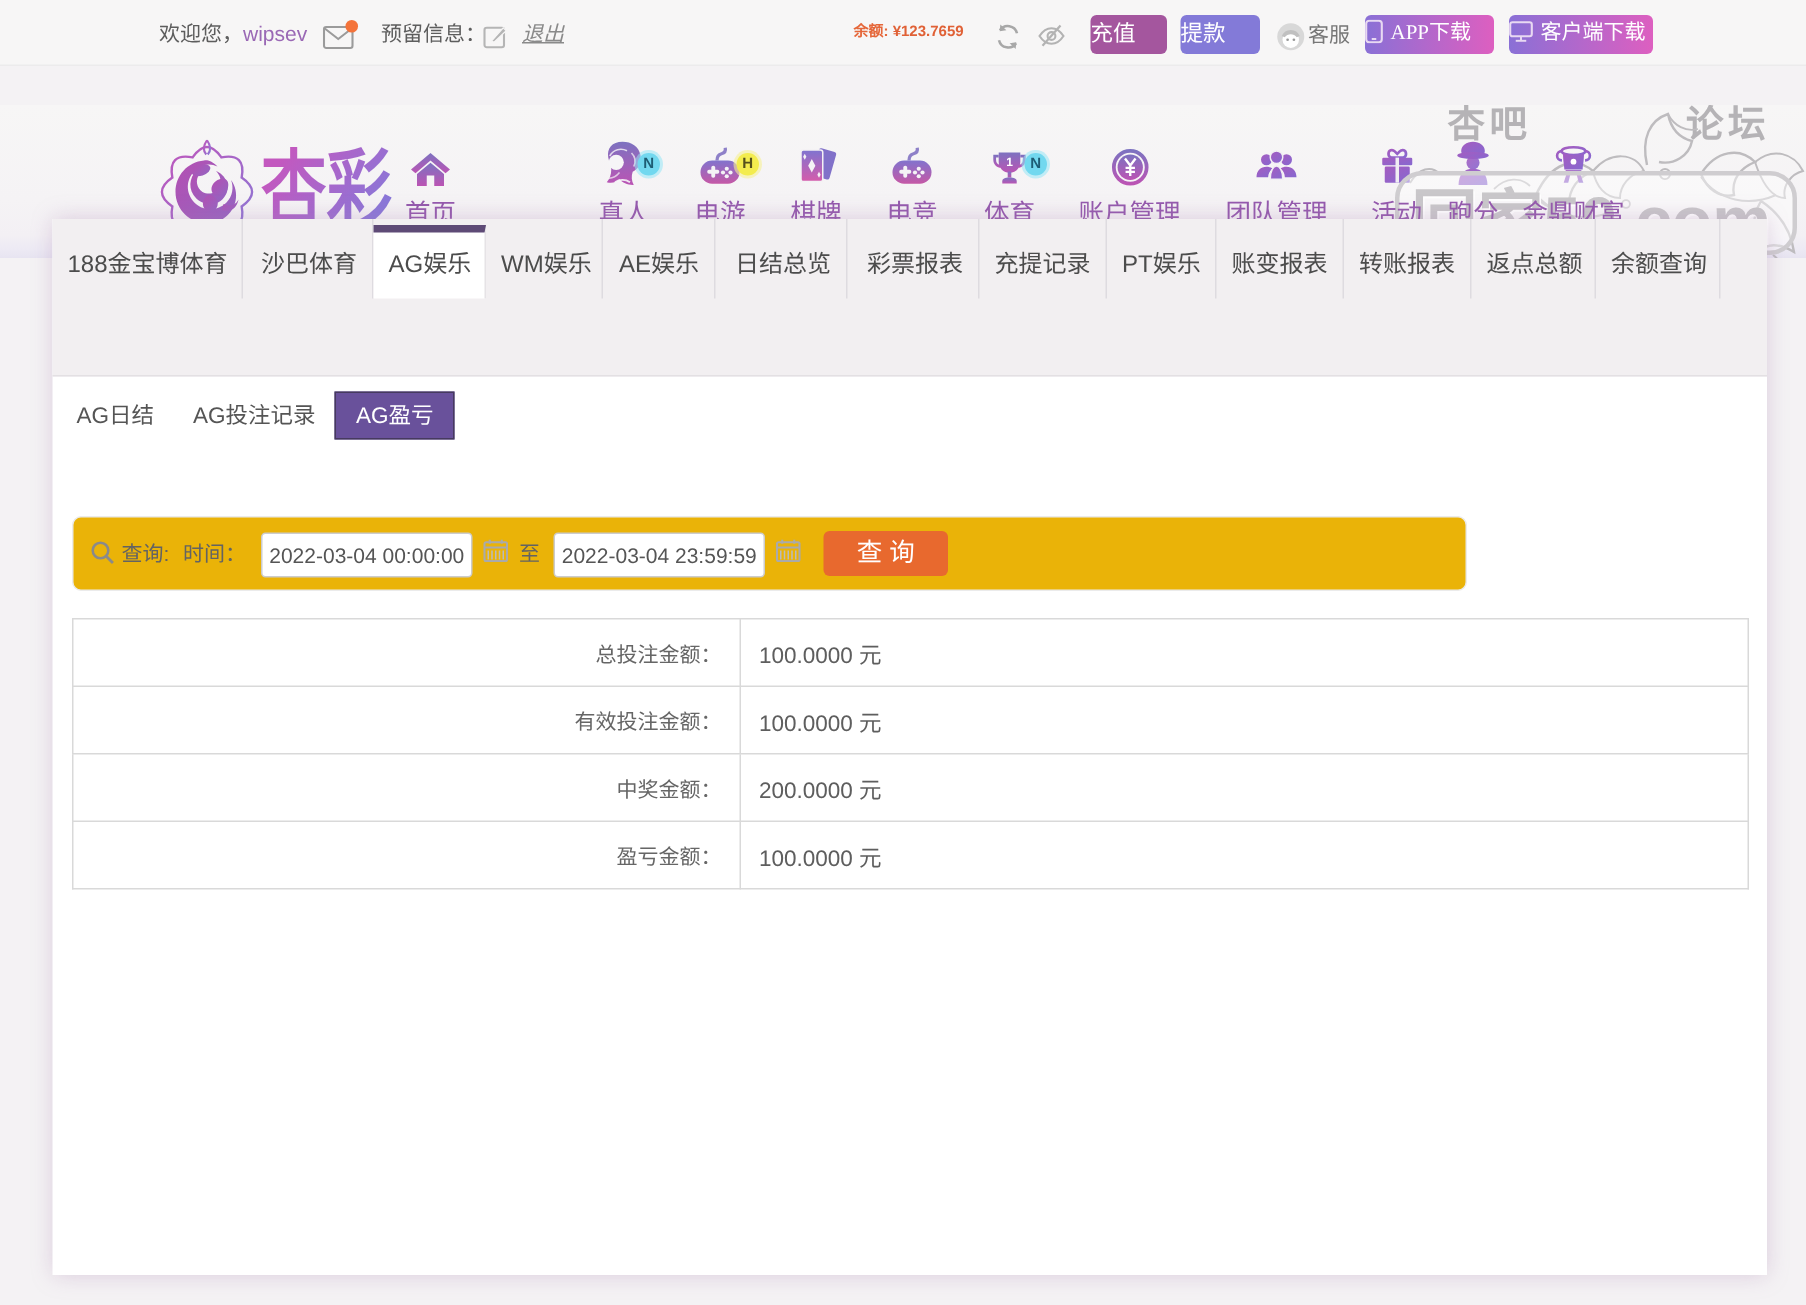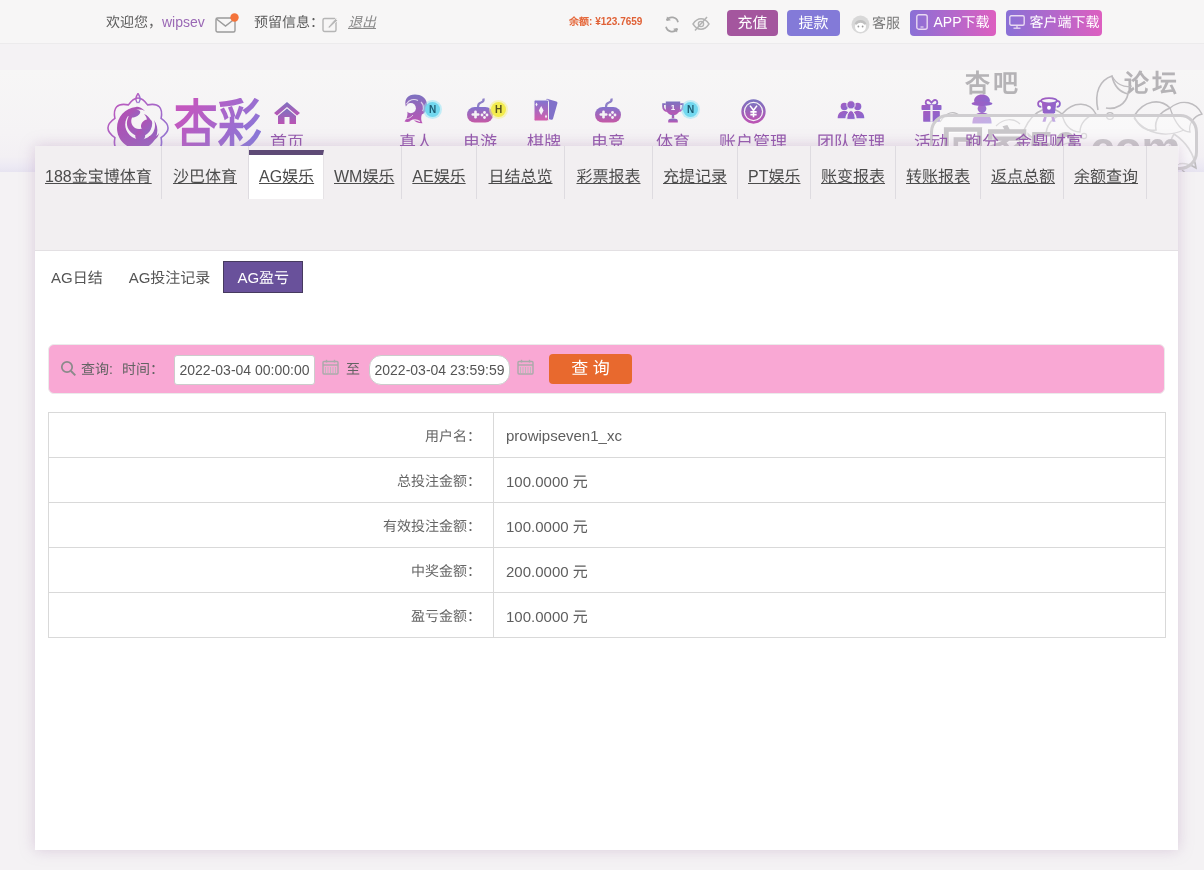--- a/index.html
+++ b/index.html
@@ -4,48 +4,48 @@
 <style>
 * { margin:0; padding:0; box-sizing:border-box; }
 html,body { width:1204px; height:870px; overflow:hidden; }
 body { font-family:"Liberation Sans", sans-serif; background:#f4f2f4; position:relative; }
 .topbar { position:absolute; left:0; top:0; width:1204px; height:44px; background:#f7f6f6; border-bottom:1px solid #ecebec; font-size:14px; color:#5d5d5d; }
 .tb-item { position:absolute; top:0; height:44px; line-height:44px; white-space:nowrap; }
 .uname { color:#9a68b5; }
 .logout { color:#8a8a8a; font-style:italic; text-decoration:underline; font-size:14px; }
 .bal-label { color:#e5673a; font-weight:bold; }
 .bal-num { color:#e06136; font-weight:bold; }
-.btn { position:absolute; display:block; border-radius:4px; color:#fff; text-align:center; font-size:15px; }
+.btn { position:absolute; display:block; border-radius:4px; color:#fff; font-size:15px;font-family:Liberation Serif, serif; }
 .btn-cz { left:727px; top:10px; width:51px; height:26px; line-height:26px; background:#a4569e; }
 .btn-tk { left:787px; top:10px; width:53px; height:26px; line-height:26px; background:#837ad8; }
 .btn-app { left:910px; top:10px; width:86px; height:26px; line-height:25px; background:linear-gradient(90deg,#8a70d6,#dd5fc0); font-size:14px; }
 .btn-client { left:1006px; top:10px; width:96px; height:26px; line-height:25px; background:linear-gradient(90deg,#8a70d6,#dd5fc0); font-size:14px; }
 .navband { position:absolute; left:0; top:44px; width:1204px; height:102px; overflow:hidden; background:linear-gradient(180deg,#f7f6f6 0%,#f5f3f5 62%,#f3f0f4 85%,#edeaf4 94%,#e7e4f1 100%);margin-top:26px; }
 .logotext { position:absolute; font-size:56px; font-weight:bold; line-height:56px; background:linear-gradient(135deg,#c358bf 15%,#8a77d8 85%); -webkit-background-clip:text; background-clip:text; color:transparent; transform:scaleX(0.78); transform-origin:left center; white-space:nowrap; }
 .navitem { position:absolute; top:14px; width:110px; height:72px; text-align:center; }
 .wm { z-index:2; }
 .navitem .ic { position:absolute; left:0; right:0; top:0; height:40px; display:flex; align-items:flex-end; justify-content:center; z-index:1; }
 .navitem .lbl { position:absolute; left:0; right:0; top:44px; font-size:17px; color:#9459ad; z-index:3; }
 .badge { position:absolute; width:15px; height:15px; border-radius:50%; font-size:10px; font-weight:bold; line-height:15px; text-align:center; }
 .badge-n { background:#72d8ef; color:#1d5d74; box-shadow:0 0 0 2px rgba(150,230,245,0.55); }
 .badge-h { background:#f3ec4e; color:#55511c; box-shadow:0 0 0 2px rgba(246,240,150,0.6); }
 .wm { position:absolute; color:#b5b3b6; }
 .card { position:absolute; left:35px; top:146px; z-index:5; width:1143px; height:704px; background:#fff; box-shadow:0 0 14px rgba(170,130,175,0.35); }
 .tabs { position:absolute; left:0; top:0; width:1143px; height:105px; background:#f2eff1; border-bottom:1px solid #e3e0e3; }
 .tabrow { position:absolute; left:0; width:1143px; white-space:nowrap; font-size:0; }
 .tabrow1 { top:0; height:53px; }
 .tabrow2 { top:53px; height:52px; }
-.tab { display:inline-block; vertical-align:top; height:100%; padding:0 10px; border-right:1px solid #dedbe0; font-size:16px; color:#4c4c4c; text-align:center;text-decoration:underline; }
+.tab { display:inline-block; vertical-align:top; height:100%; padding:0 10px; border-right:1px solid #dedbe0; font-size:16px; color:#4c4c4c; text-align:right; }
 .tabrow1 .tab { line-height:62px; }
 .tabrow2 .tab { line-height:52px; }
 .tab.active { background:#fff; border-top:5px solid #5e4a76; margin-top:4px; height:49px; line-height:44px !important; border-right:1px solid #e6e3e6; vertical-align:top; }
 .subtabs { position:absolute; left:3px; top:115px; height:32px; white-space:nowrap; font-size:0; }
 .subtab { display:inline-block; height:32px; line-height:32px; padding:0 13px; font-size:15px; color:#555;text-align:right; }
 .subtab.active { background:#69519b; border:1px solid #463a5f; color:#fff; }
-.querybar { position:absolute; left:13px; top:198px; width:1117px; height:50px; background:#f9a8d4; border:1px solid #ebebeb; border-radius:6px; }
+.querybar { position:absolute; left:13px; top:198px; width:930px; height:50px; background:#eab308; border:1px solid #ebebeb; border-radius:6px; }
 .qitem { position:absolute; top:0; height:48px; line-height:48px; font-size:14px; color:#636363; white-space:nowrap; }
 .qinput { position:absolute; top:10px; width:141px; height:30px; border:1px solid #ccc; border-radius:3px; background:#fff; font-size:14px; color:#555; text-align:center; line-height:28px; }
 .qbtn { position:absolute; left:500px; top:9px; width:83px; height:30px; background:#e8692e; border-radius:4px; color:#fff; font-size:17px; text-align:center; line-height:30px; }
 .dtable { position:absolute; left:13px; top:266px; width:1118px; border-collapse:collapse; }
 .dtable td { border:1px solid #d9d9d9; height:45px; font-size:14px; color:#666; }
 .dtable td.l { width:445px; text-align:right; padding-right:12px; }
 .dtable td.v { text-align:left; padding-left:12px; font-size:15px; color:#5e5e5e; }
 </style>
 </head>
 <body>
@@ -349,44 +349,40 @@
         <g stroke="#bbb" stroke-width="1">
             <line x1="3.5" y1="8" x2="3.5" y2="14"></line>
             <line x1="6" y1="8" x2="6" y2="14"></line>
             <line x1="8.5" y1="8" x2="8.5" y2="14"></line>
             <line x1="11" y1="8" x2="11" y2="14"></line>
             <line x1="13.5" y1="8" x2="13.5" y2="14"></line>
           </g>
       </svg>
     </div>
     <div class="qitem" style="left:297px;">至</div>
-    <div class="qinput" style="left:320px;border-radius:12px;">2022-03-04 23:59:59</div>
+    <div class="qinput" style="left:320px;">2022-03-04 23:59:59</div>
     <div class="qitem" style="left:468px;top:14px;height:20px;line-height:20px;">
       <svg width="17" height="16" viewBox="0 0 17 16">
         <rect x="1" y="2.5" width="15" height="12.5" rx="1" fill="none" stroke="#aaa" stroke-width="1.4"></rect>
         <line x1="1" y1="6" x2="16" y2="6" stroke="#aaa" stroke-width="1.4"></line>
         <line x1="4.5" y1="0.8" x2="4.5" y2="3.5" stroke="#aaa" stroke-width="1.4"></line>
         <line x1="12.5" y1="0.8" x2="12.5" y2="3.5" stroke="#aaa" stroke-width="1.4"></line>
         <g stroke="#bbb" stroke-width="1">
             <line x1="3.5" y1="8" x2="3.5" y2="14"></line>
             <line x1="6" y1="8" x2="6" y2="14"></line>
             <line x1="8.5" y1="8" x2="8.5" y2="14"></line>
             <line x1="11" y1="8" x2="11" y2="14"></line>
             <line x1="13.5" y1="8" x2="13.5" y2="14"></line>
           </g>
       </svg>
     </div>
     <div class="qbtn">查 询</div>
   </div>
   <table class="dtable" cellspacing="0">
     <tbody>
-        <tr>
-          <td class="l">用户名：</td>
-          <td class="v">prowipseven1_xc</td>
-        </tr>
     <tr>
           <td class="l">总投注金额：</td>
           <td class="v">100.0000 元</td>
         </tr>
     <tr>
           <td class="l">有效投注金额：</td>
           <td class="v">100.0000 元</td>
         </tr>
     <tr>
           <td class="l">中奖金额：</td>

